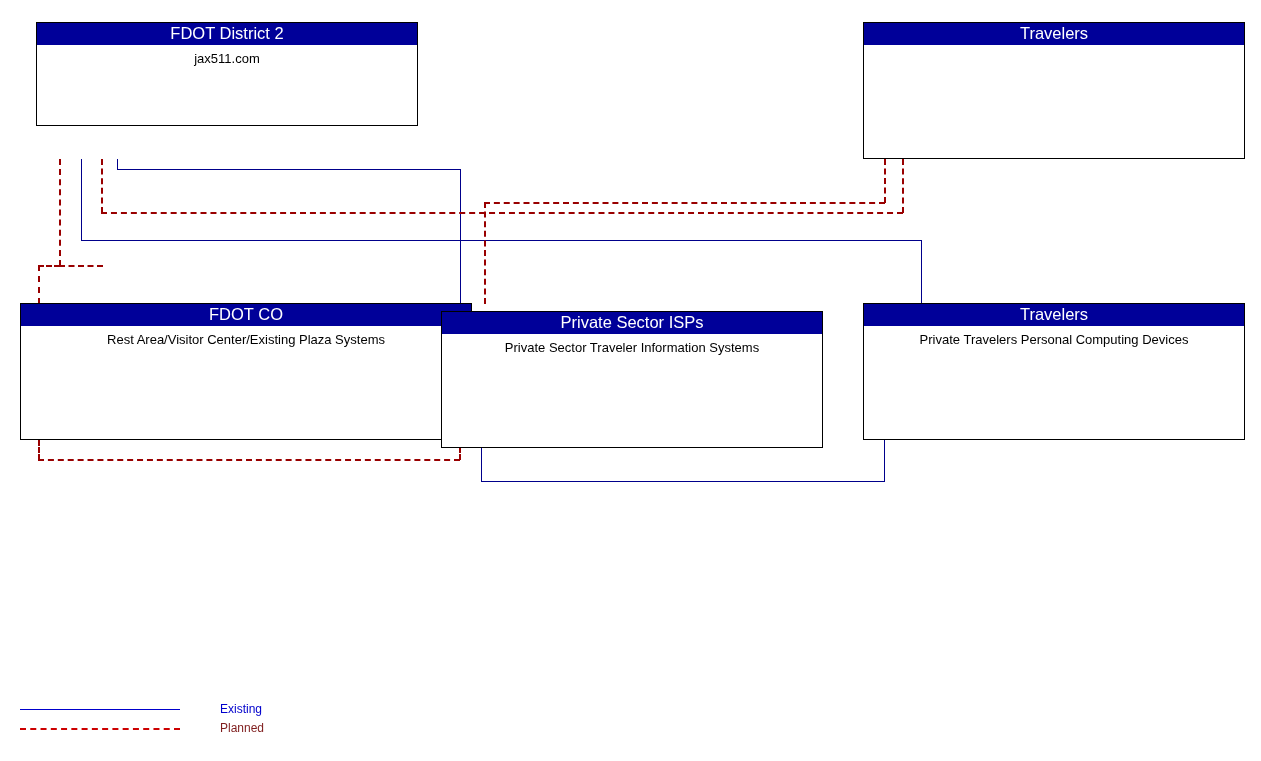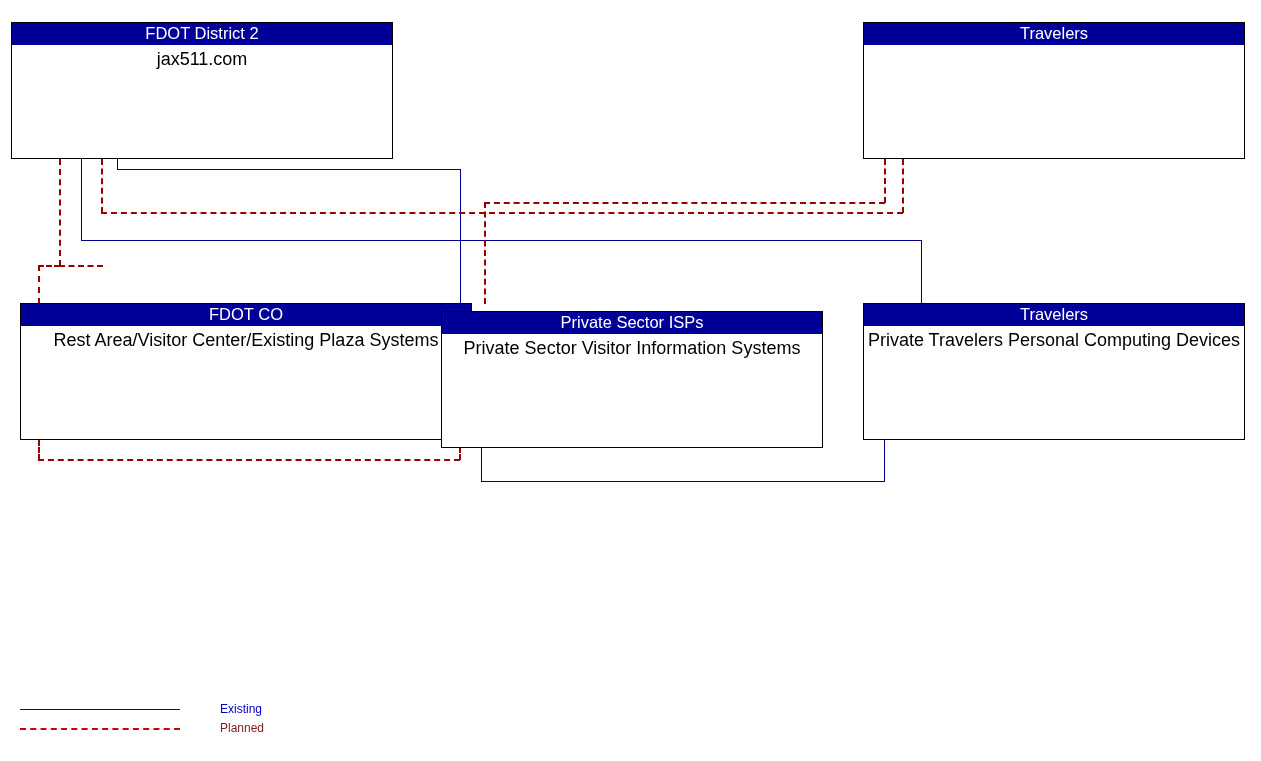--- a/index.html
+++ b/index.html
@@ -33,21 +33,21 @@
     font-size: 16.5px;
     line-height: 21px;
     height: 22px;
     text-align: center;
     white-space: nowrap;
     overflow: hidden;
   }
   .node-body {
     box-sizing: border-box;
     color: #000000;
-    font-size: 18px;
+    font-size: 13px;
     line-height: 24px;
     text-align: center;
     padding: 2px 1px 0 1px;
   }
   
   .seg {
     position: absolute;
     z-index: 2;
   }
   .h-existing {
@@ -124,37 +124,37 @@
 
   <div class="seg v-planned" style="left:59px; top:159px; height:107px;"></div>
   <div class="seg h-planned" style="left:59px; top:265px; width:44px;"></div>
   <div class="seg v-planned" style="left:38px; top:265px; height:39px;"></div>
   <div class="seg h-planned" style="left:38px; top:265px; width:22px;"></div>
 
   <div class="seg v-planned" style="left:38px; top:440px; height:20px;"></div>
   <div class="seg h-planned" style="left:38px; top:459px; width:422px;"></div>
   <div class="seg v-planned" style="left:459px; top:440px; height:20px;"></div>
 
-  <div class="node" style="left:11px; top:22px; width:382px; height:137px;">
+  <div class="node" style="left:36px; top:22px; width:382px; height:104px;">
     <div class="node-header">FDOT District 2</div>
     <div class="node-body">jax511.com</div>
   </div>
 
   <div class="node" style="left:863px; top:22px; width:382px; height:137px;">
     <div class="node-header">Travelers</div>
   </div>
 
   <div class="node" style="left:20px; top:303px; width:452px; height:137px;">
     <div class="node-header">FDOT CO</div>
     <div class="node-body">Rest Area/Visitor Center/Existing Plaza Systems</div>
   </div>
 
   <div class="node" style="left:441px; top:303px; width:382px; height:137px;margin-top:8px;">
     <div class="node-header">Private Sector ISPs</div>
-    <div class="node-body">Private Sector Visitor Information Systems</div>
+    <div class="node-body">Private Sector Traveler Information Systems</div>
   </div>
 
   <div class="node" style="left:863px; top:303px; width:382px; height:137px;">
     <div class="node-header">Travelers</div>
     <div class="node-body">Private Travelers Personal Computing Devices</div>
   </div>
 
   <div id="legend">
     <div class="legend-row">
       <span class="legend-swatch existing"></span>

